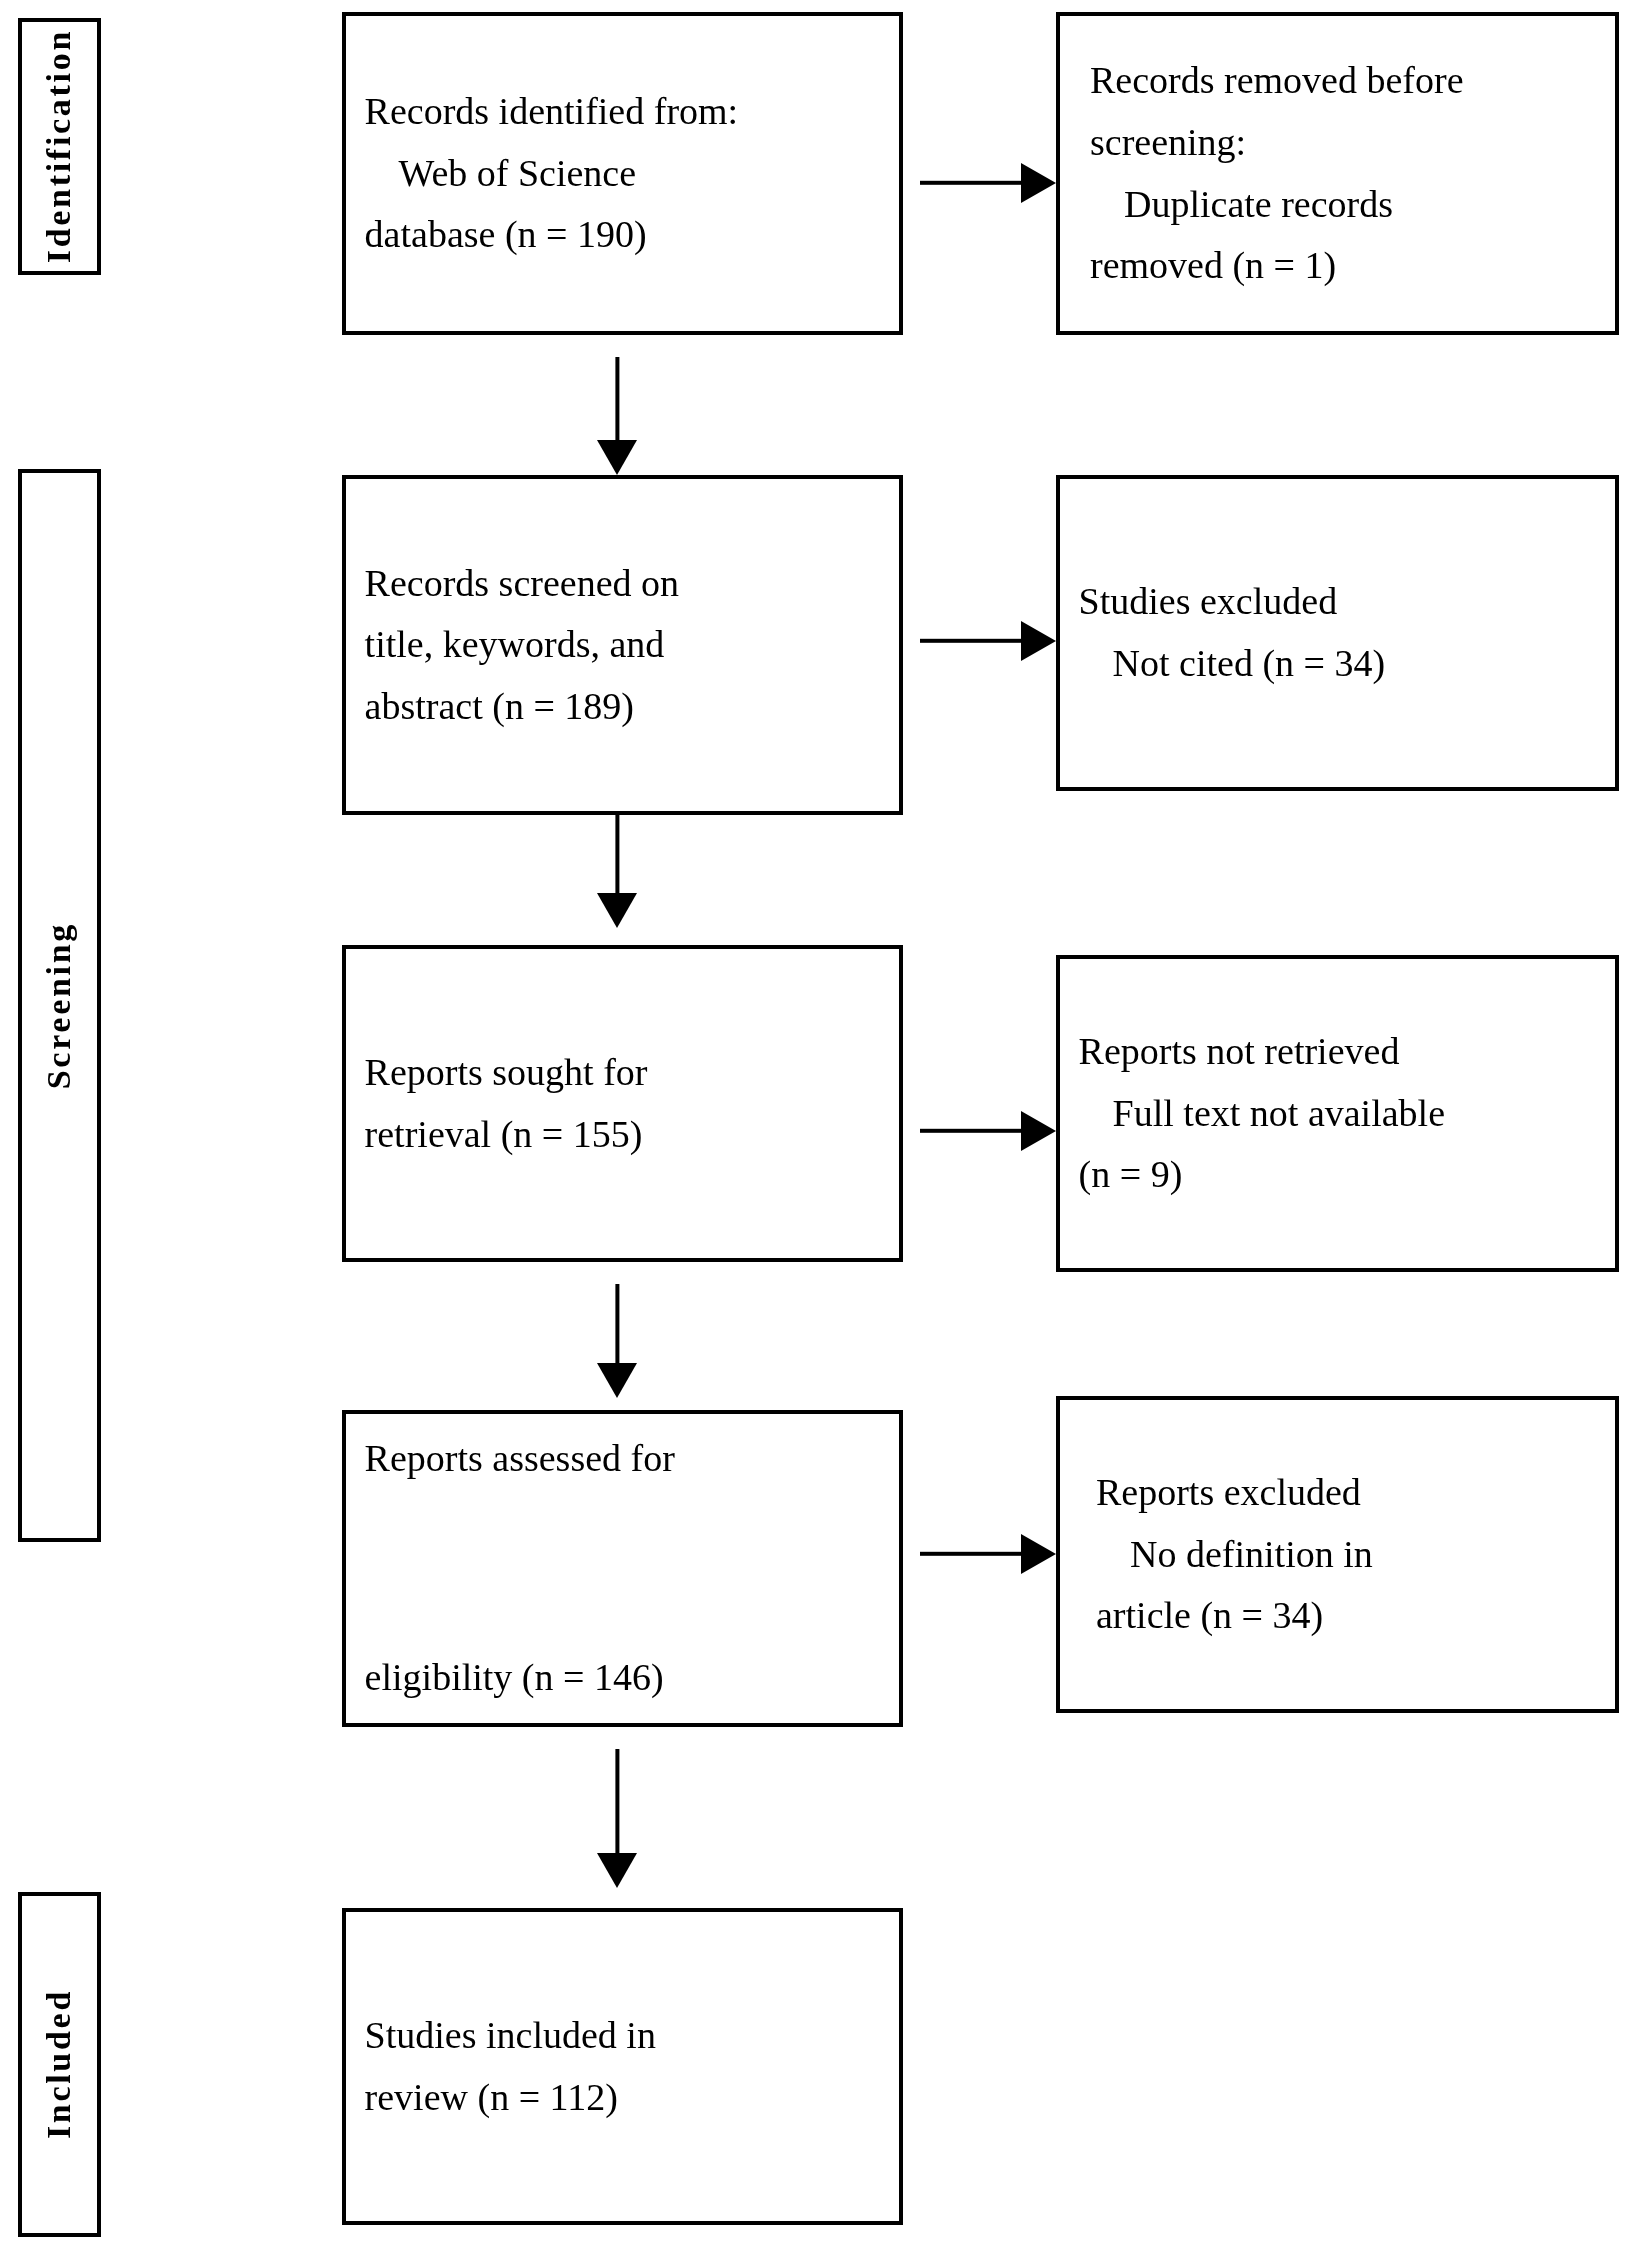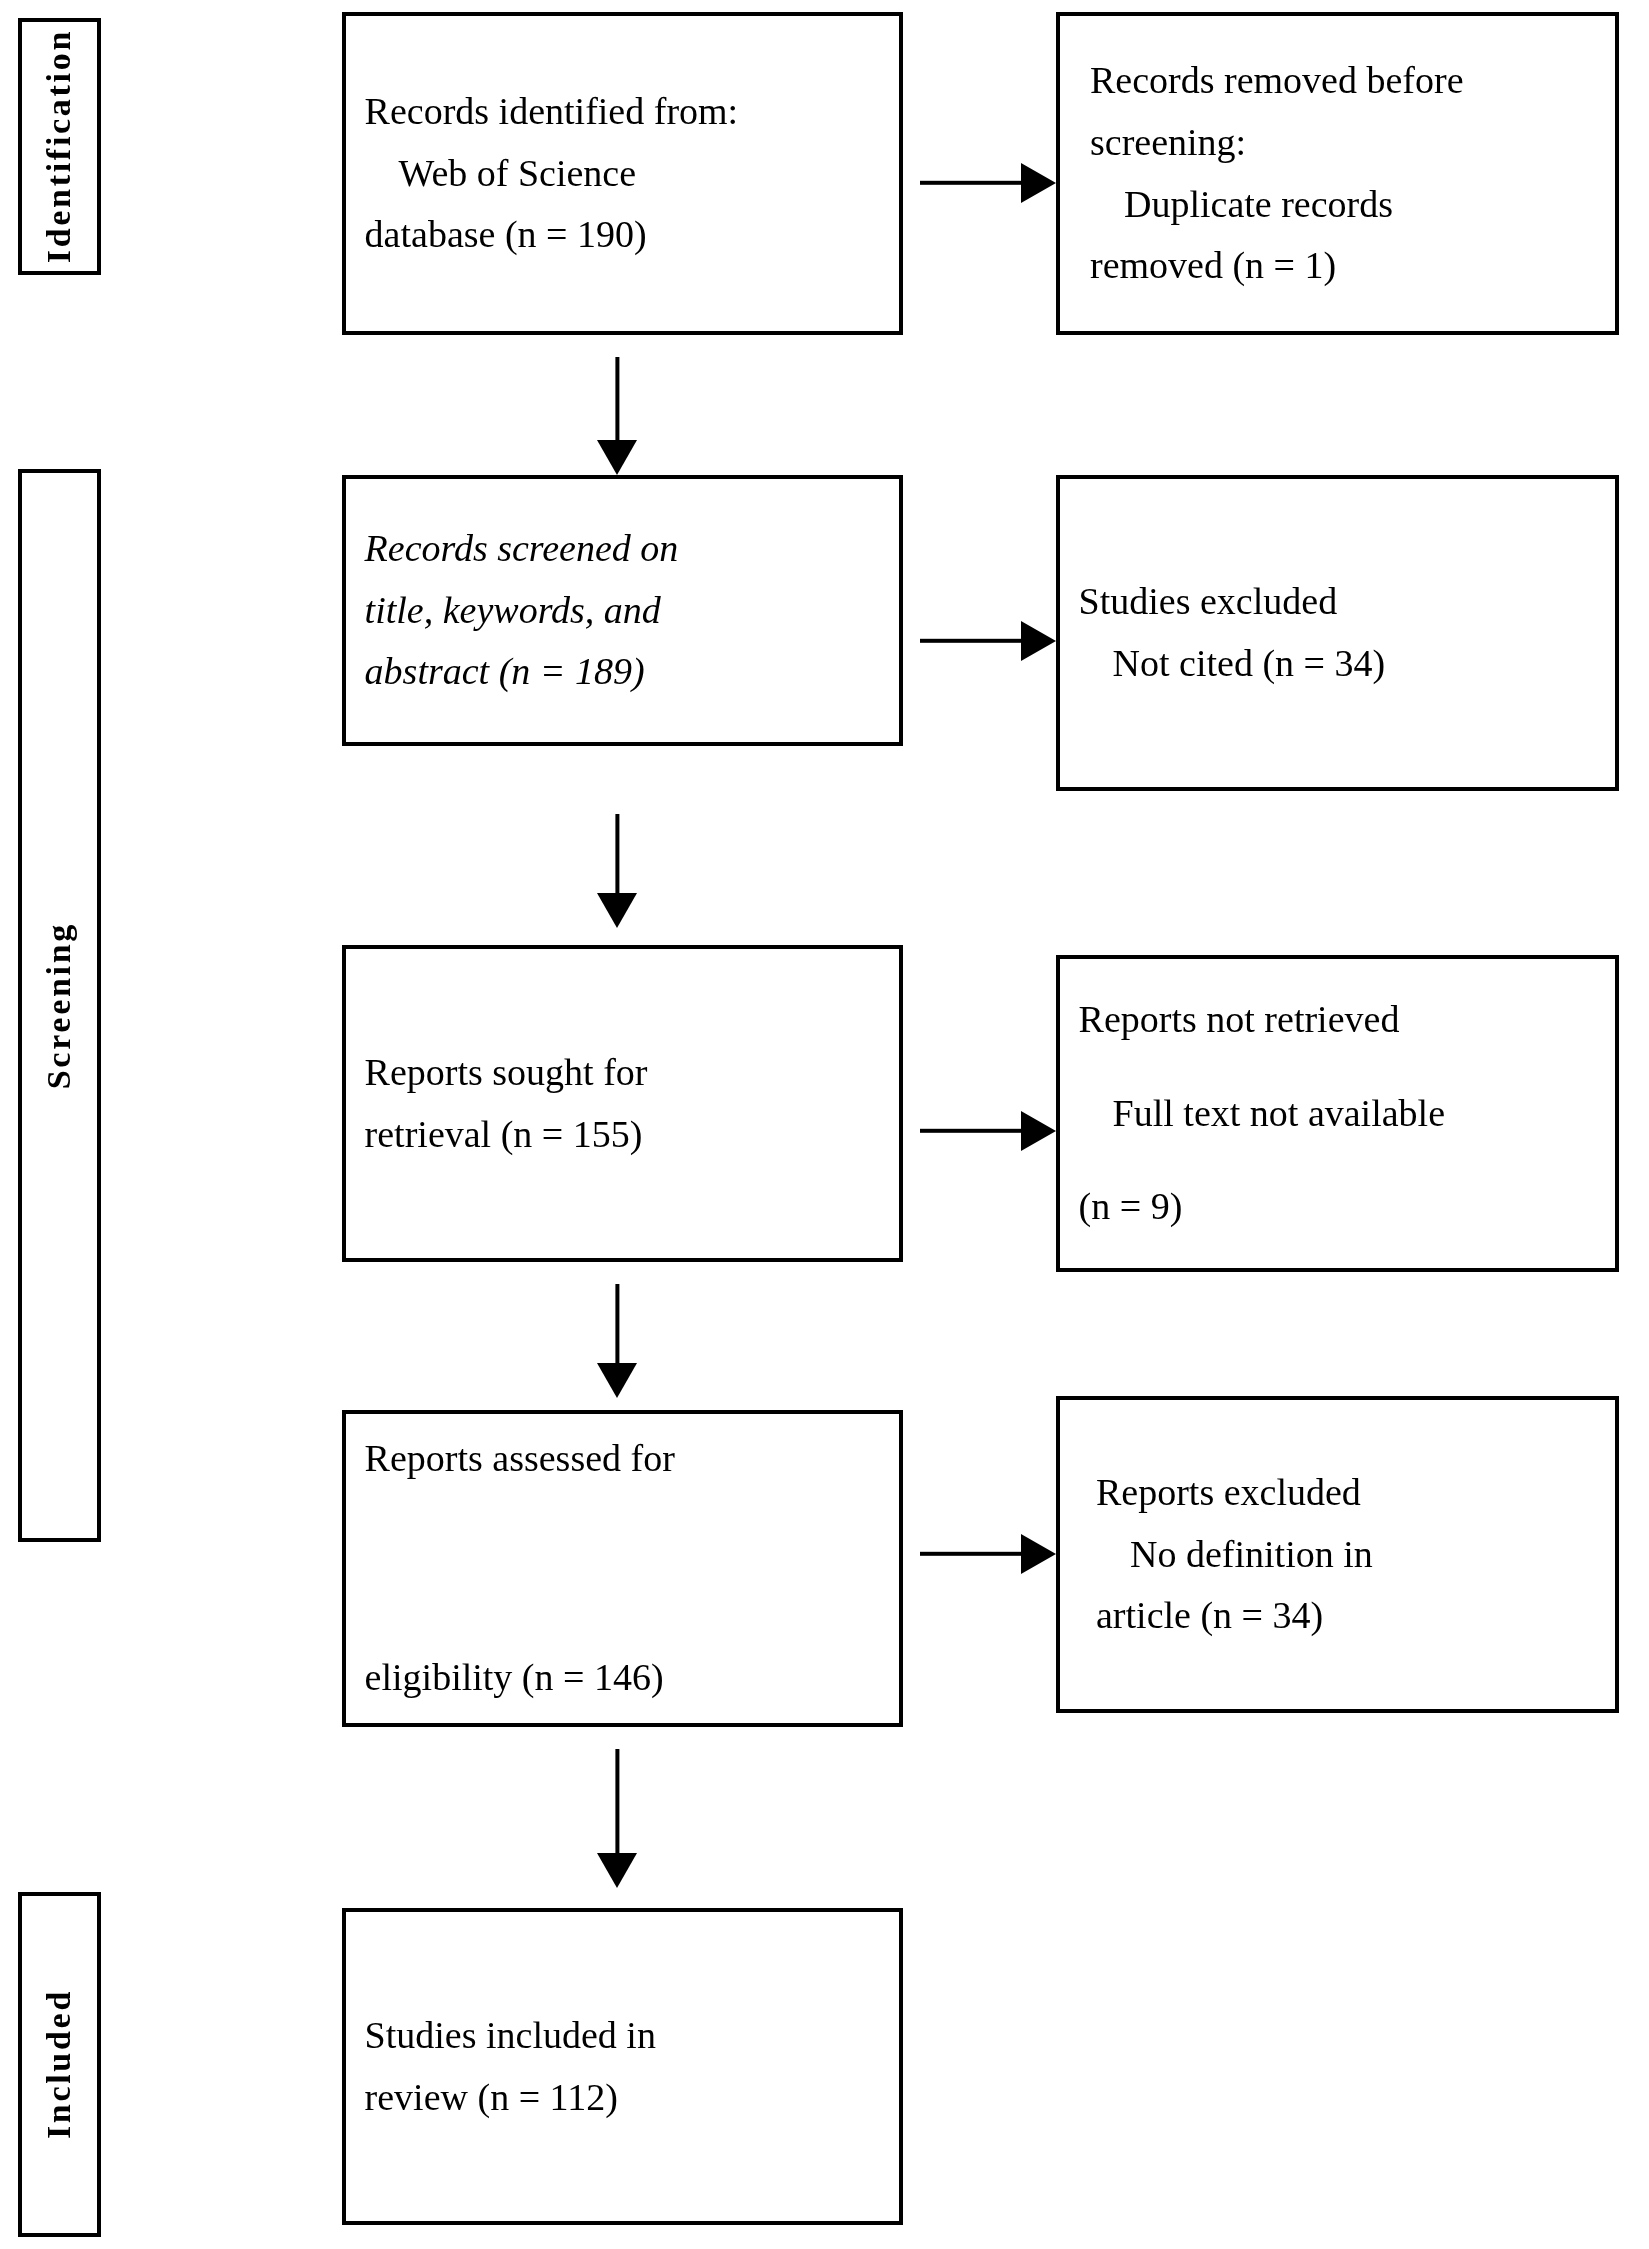--- a/index.html
+++ b/index.html
@@ -139,21 +139,21 @@
   <div class="arrow-right" style="left:920px; top:183px; width:136px;">
     <div class="shaft" style="width:104px;"></div>
     <div class="head" style="left:101px;"></div>
   </div>
 
   <div class="arrow-down" style="left:617px; top:357px; height:120px;">
     <div class="shaft" style="height:86px;"></div>
     <div class="head" style="top:83px;"></div>
   </div>
 
-  <div class="flow-box" style="left:342px; top:475px; width:561px; height:271px;font-style:italic;">
+  <div class="flow-box" style="left:342px; top:475px; width:561px; height:340px;">
     <div class="line">Records screened on</div>
     <div class="line">title, keywords, and</div>
     <div class="line">abstract (n = 189)</div>
   </div>
 
   <div class="flow-box" style="left:1056px; top:475px; width:563px; height:316px;">
     <div class="line">Studies excluded</div>
     <div class="line indent">Not cited (n = 34)</div>
   </div>
 
@@ -165,21 +165,21 @@
   <div class="arrow-down" style="left:617px; top:814px; height:116px;">
     <div class="shaft" style="height:82px;"></div>
     <div class="head" style="top:79px;"></div>
   </div>
 
   <div class="flow-box" style="left:342px; top:945px; width:561px; height:317px;">
     <div class="line">Reports sought for</div>
     <div class="line">retrieval (n = 155)</div>
   </div>
 
-  <div class="flow-box" style="left:1056px; top:955px; width:563px; height:317px;gap:32px;">
+  <div class="flow-box" style="left:1056px; top:955px; width:563px; height:317px;">
     <div class="line">Reports not retrieved</div>
     <div class="line indent">Full text not available</div>
     <div class="line">(n = 9)</div>
   </div>
 
   <div class="arrow-right" style="left:920px; top:1131px; width:136px;">
     <div class="shaft" style="width:104px;"></div>
     <div class="head" style="left:101px;"></div>
   </div>
 

